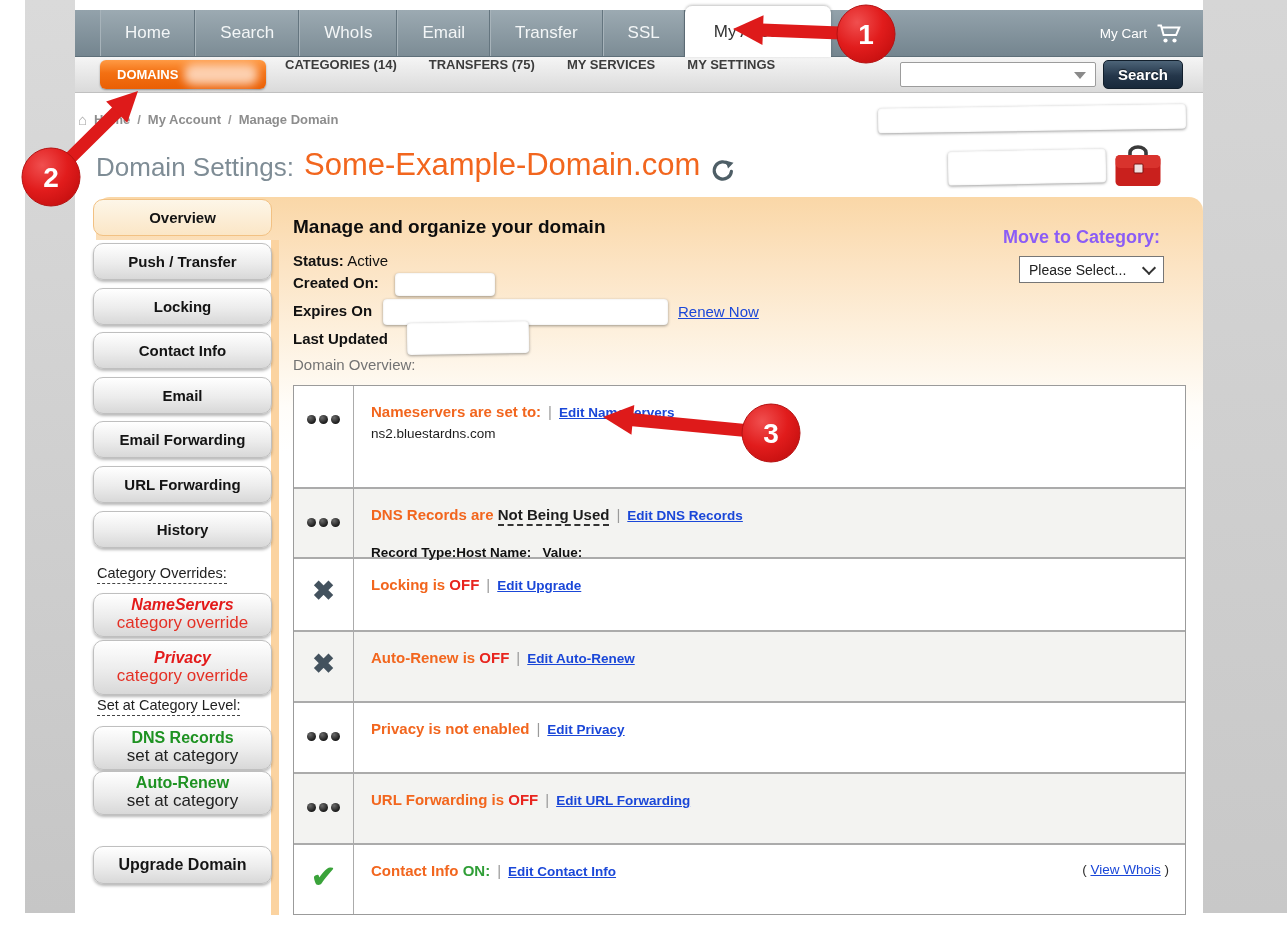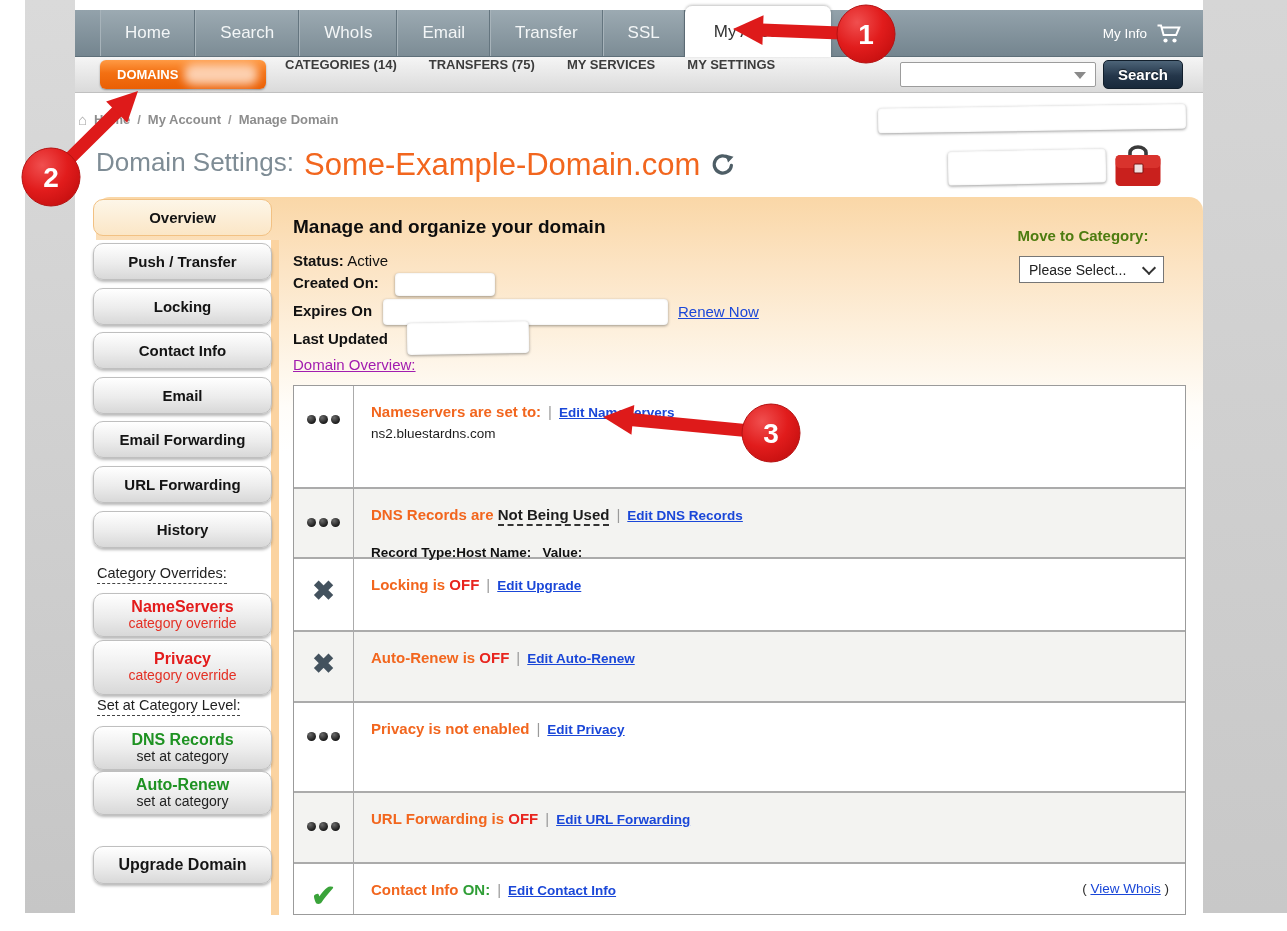--- a/index.html
+++ b/index.html
@@ -43,21 +43,21 @@
   .search-btn{position:absolute;left:1028px;top:3px;width:80px;height:29px;border-radius:5px;
           background:linear-gradient(180deg,#4d6478,#24364a 55%,#18293b);border:1px solid #121f2c;
           color:#fff;font-weight:bold;font-size:15px;display:flex;align-items:center;justify-content:center;
           text-shadow:0 -1px 1px rgba(0,0,0,.6);box-sizing:border-box;cursor:pointer;}
 
   
   .crumb{position:absolute;left:78px;top:111px;display:flex;align-items:center;gap:7px;
          font-size:13px;font-weight:bold;color:#8d8d8d;}
   .crumb-icon{font-size:15px;color:#a8a8a8;}
   .crumb-sep{color:#9a9a9a;}
-  .title-row{position:absolute;left:96px;top:147px;display:flex;align-items:flex-start;gap:10px;white-space:nowrap;}
+  .title-row{position:absolute;left:96px;top:147px;display:flex;align-items:flex-end;gap:10px;white-space:nowrap;}
   .title-prefix{font-size:26px;color:#7e8c95;}
   .title-domain{font-size:31px;color:#f2661e;}
 
   .redact{position:absolute;background:#fff;border-radius:4px;
           box-shadow:0 1px 3px rgba(0,0,0,.38), inset 0 0 2px rgba(0,0,0,.12);}
   .redact-top{left:878px;top:106px;width:308px;height:25px;transform:rotate(-0.9deg);}
   .redact-title{left:948px;top:150px;width:158px;height:34px;transform:rotate(-1.2deg);}
   .redact-created{left:395px;top:273px;width:100px;height:23px;}
   .dash-under{position:absolute;left:397px;top:299px;width:96px;border-top:2px dashed #666;}
   .redact-expires{left:383px;top:299px;width:285px;height:26px;}
@@ -68,37 +68,37 @@
          background:linear-gradient(180deg,#fad7a7 0,#fce4c4 70px,#fdf0dd 135px,#fffdf9 210px,#ffffff 255px);}
   .side-under{position:absolute;left:96px;top:240px;width:175px;height:675px;background:#fff;}
   .side-strip{position:absolute;left:271px;top:240px;width:8px;height:675px;background:#fbd3a0;}
 
   
   .sb-btn{position:absolute;left:93px;width:179px;border-radius:10px;border:1px solid #bfbfbf;
           background:linear-gradient(180deg,#ffffff,#ececec 55%,#d8d8d8);
           box-shadow:0 2px 3px rgba(0,0,0,.28);display:flex;flex-direction:column;align-items:center;
           justify-content:center;font-weight:bold;font-size:15px;color:#141414;cursor:pointer;box-sizing:border-box;}
   .sb-btn.active{background:linear-gradient(180deg,#fdf6e8,#fbe6c6);border-color:#f2c183;box-shadow:none;}
-  .sb-title-red{color:#e31b1b;font-size:16px;line-height:1.05;}
+  .sb-title-red{color:#e31b1b;font-size:16px;line-height:1.05;font-style:italic;}
   .sb-title-green{color:#1e9222;font-size:16px;line-height:1.05;}
-  .sb-sub{font-size:14px;font-weight:normal;line-height:1.1;}
+  .sb-sub{font-size:17px;font-weight:normal;line-height:1.1;}
   .sb-sub.red{color:#e43025;}
   .sb-sub.dark{color:#222;}
   .sb-heading{position:absolute;left:97px;font-size:14.5px;color:#1f1f1f;
               border-bottom:1px dashed #444;padding-bottom:2px;font-weight:normal;}
 
   
   .h-main{position:absolute;left:293px;top:216px;font-size:19px;font-weight:bold;color:#0d0d0d;}
   .info-line{position:absolute;left:293px;font-size:15px;color:#111;}
   .info-line b{font-weight:bold;}
   .renew{position:absolute;left:678px;top:303px;font-size:15px;}
   a.blue{color:#1a47d8;text-decoration:underline;cursor:pointer;}
-  .overview-label{position:absolute;left:293px;top:356px;font-size:15px;color:#a21caf;text-decoration:underline;}
-  .movecat{position:absolute;left:1003px;top:227px;width:160px;text-align:center;
-           font-size:15px;font-weight:bold;color:#4d7c0f;}
+  .overview-label{position:absolute;left:293px;top:356px;font-size:15px;color:#737373;}
+  .movecat{position:absolute;left:1003px;top:227px;width:160px;text-align:left;
+           font-size:18px;font-weight:bold;color:#8b5cf6;}
   .catselect{position:absolute;left:1019px;top:256px;width:145px;height:27px;background:#fff;
            border:1px solid #767676;font-size:14px;color:#222;display:flex;align-items:center;
            justify-content:space-between;padding:0 9px;box-sizing:border-box;cursor:pointer;}
   .chev{width:8px;height:8px;border-right:2px solid #333;border-bottom:2px solid #333;
         transform:rotate(45deg);margin-top:-4px;}
 
   
   .ovtable{position:absolute;left:293px;top:385px;width:893px;height:530px;border:1px solid #9b9b9b;
            background:#fff;box-sizing:border-box;display:flex;flex-direction:column;overflow:hidden;}
   .ov-row{display:flex;border-bottom:2px solid #ababab;box-sizing:border-box;flex:0 0 auto;background:#fff;}
@@ -138,21 +138,21 @@
   <div class="topnav">
 
     <div class="nav-tab">Home</div>
       <div class="nav-tab">Search</div>
       <div class="nav-tab">WhoIs</div>
       <div class="nav-tab">Email</div>
       <div class="nav-tab">Transfer</div>
       <div class="nav-tab">SSL</div>
       <div class="nav-tab active">My Account</div>
       <div class="cart">
-      <span>My Info</span>
+      <span>My Cart</span>
       <svg width="27" height="21" viewBox="0 0 27 21">
         <path d="M1.5 2.5 h3.5 l2.6 9.5 h12.5 l3.2 -7.5 h-17.5" fill="none" stroke="#ffffff" stroke-width="2"></path>
         <circle cx="9.5" cy="17.5" r="2.1" fill="#ffffff"></circle>
         <circle cx="18.5" cy="17.5" r="2.1" fill="#ffffff"></circle>
       </svg>
     </div>
   </div>
 
   <div class="subnav">
     <div class="domains-btn">
@@ -294,21 +294,21 @@
         </div>
       </div>
       <div class="ov-row alt" style="height: 71px;">
         <div class="ov-icon">
           <div class="x-glyph">✖</div>
         </div>
         <div class="ov-body">
           <div class="ov-title"><span class="seg-orange">Auto-Renew is </span><span class="seg-red">OFF</span><span class="ov-sep">|</span><a class="edit">Edit Auto-Renew</a></div>
         </div>
       </div>
-      <div class="ov-row" style="height: 90px;">
+      <div class="ov-row" style="height: 71px;">
         <div class="ov-icon">
           <div class="dots">
             <div class="dot"></div>
             <div class="dot"></div>
             <div class="dot"></div>
           </div>
         </div>
         <div class="ov-body">
           <div class="ov-title"><span class="seg-orange">Privacy is not enabled</span><span class="ov-sep">|</span><a class="edit">Edit Privacy</a></div>
         </div>

